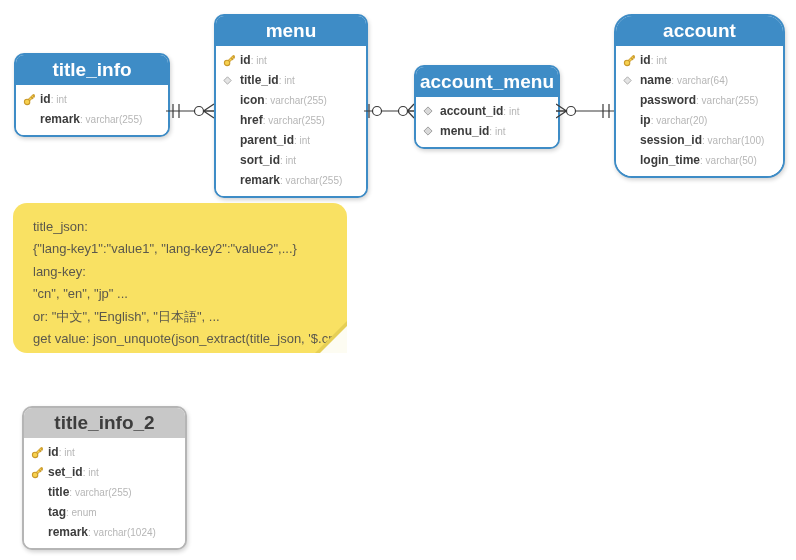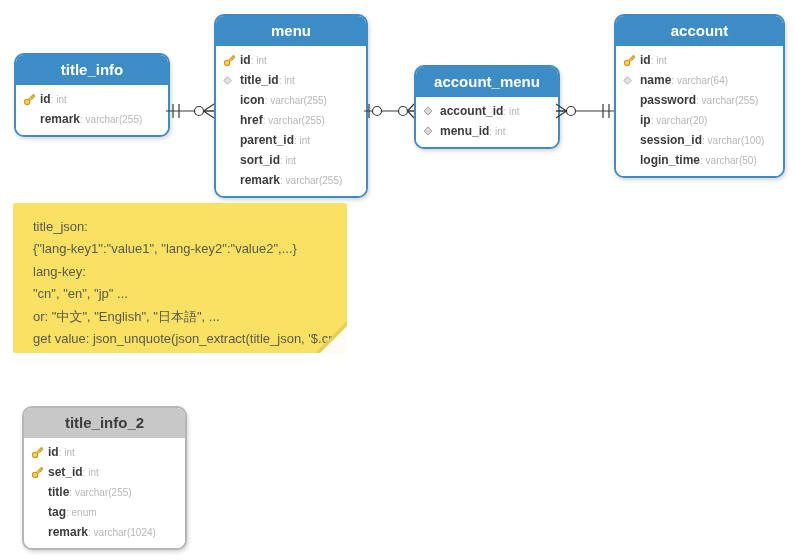--- a/index.html
+++ b/index.html
@@ -12,35 +12,35 @@
     position:absolute;
     background:#ffffff;
     border:2px solid #3e8cc6;
     border-radius:10px;
     overflow:hidden;
     box-shadow:1px 2px 4px rgba(0,0,0,0.18);
   }
   .thead{
     height:30px;line-height:30px;
     background:#3e8cc6;color:#ffffff;
-    text-align:center;font-size:15px;font-weight:bold;
+    text-align:center;font-size:19px;font-weight:bold;
   }
   .table.gray{border-color:#b5b5b5;}
   .table.gray .thead{background:#c8c8c8;color:#3d3d3d;}
   .tbody{padding:4px 0 6px 0;background:#ffffff;}
   .trow{display:flex;align-items:center;height:20px;padding:0 4px 0 7px;}
   .icn{width:17px;flex:0 0 17px;display:flex;align-items:center;justify-content:flex-start;}
   .fname{font-weight:bold;color:#3c3c3c;font-size:12px;white-space:pre;}
   .ftype{color:#b6b6b6;font-size:10px;white-space:pre;}
   .ftype::before{content:": ";}
   .conn{position:absolute;}
   .conn svg{display:block;}
   .note{
     position:absolute;left:13px;top:203px;width:334px;height:150px;
-    background:#f9e163;border-radius:2px;
+    background:#f9e163;border-radius:14px;
   }
   .note-inner{padding:13px 10px 0 20px;font-size:13px;color:#5b584c;}
   .note-line{line-height:22.4px;white-space:pre;}
   .note-crease{
     position:absolute;right:0;bottom:0;width:32px;height:32px;
     background:#e6cf55;
     clip-path:polygon(0 100%, 100% 0, 100% 100%);
   }
   .note-fold{
     position:absolute;right:0;bottom:0;width:27px;height:27px;
@@ -143,21 +143,21 @@
           <svg viewBox="0 0 10 10" width="10" height="10">
             <path d="M5 0.9 L9.1 5 L5 9.1 L0.9 5 Z" fill="#d9d9d9" stroke="#a0a0a0" stroke-width="1"></path>
           </svg>
         </span>
       <span class="fname">menu_id</span>
         <span class="ftype">int</span>
     </div>
   </div>
 </div>
 
-<div class="table blue" style="left:614px;top:14px;width:167px;">
+<div class="table blue" style="left:614px;top:14px;width:167px;border-radius:18px;">
   <div class="thead">account</div>
   <div class="tbody">
     <div class="trow">
       <span class="icn">
           <svg viewBox="0 0 14 14" width="13" height="13">
             <path d="M6.2 7.8 L11.4 2.6" stroke="#c9992b" stroke-width="3" stroke-linecap="round" fill="none"></path>
             <path d="M6.2 7.8 L11.4 2.6" stroke="#f7d14f" stroke-width="1.5" stroke-linecap="round" fill="none"></path>
             <path d="M9.3 4.7 l1.2 1.2 M11 3 l1.2 1.2" stroke="#c9992b" stroke-width="1.4" stroke-linecap="round" fill="none"></path>
             <circle cx="4.4" cy="9.6" r="2.9" fill="#f7d14f" stroke="#c9992b" stroke-width="1.2"></circle>
           </svg>

